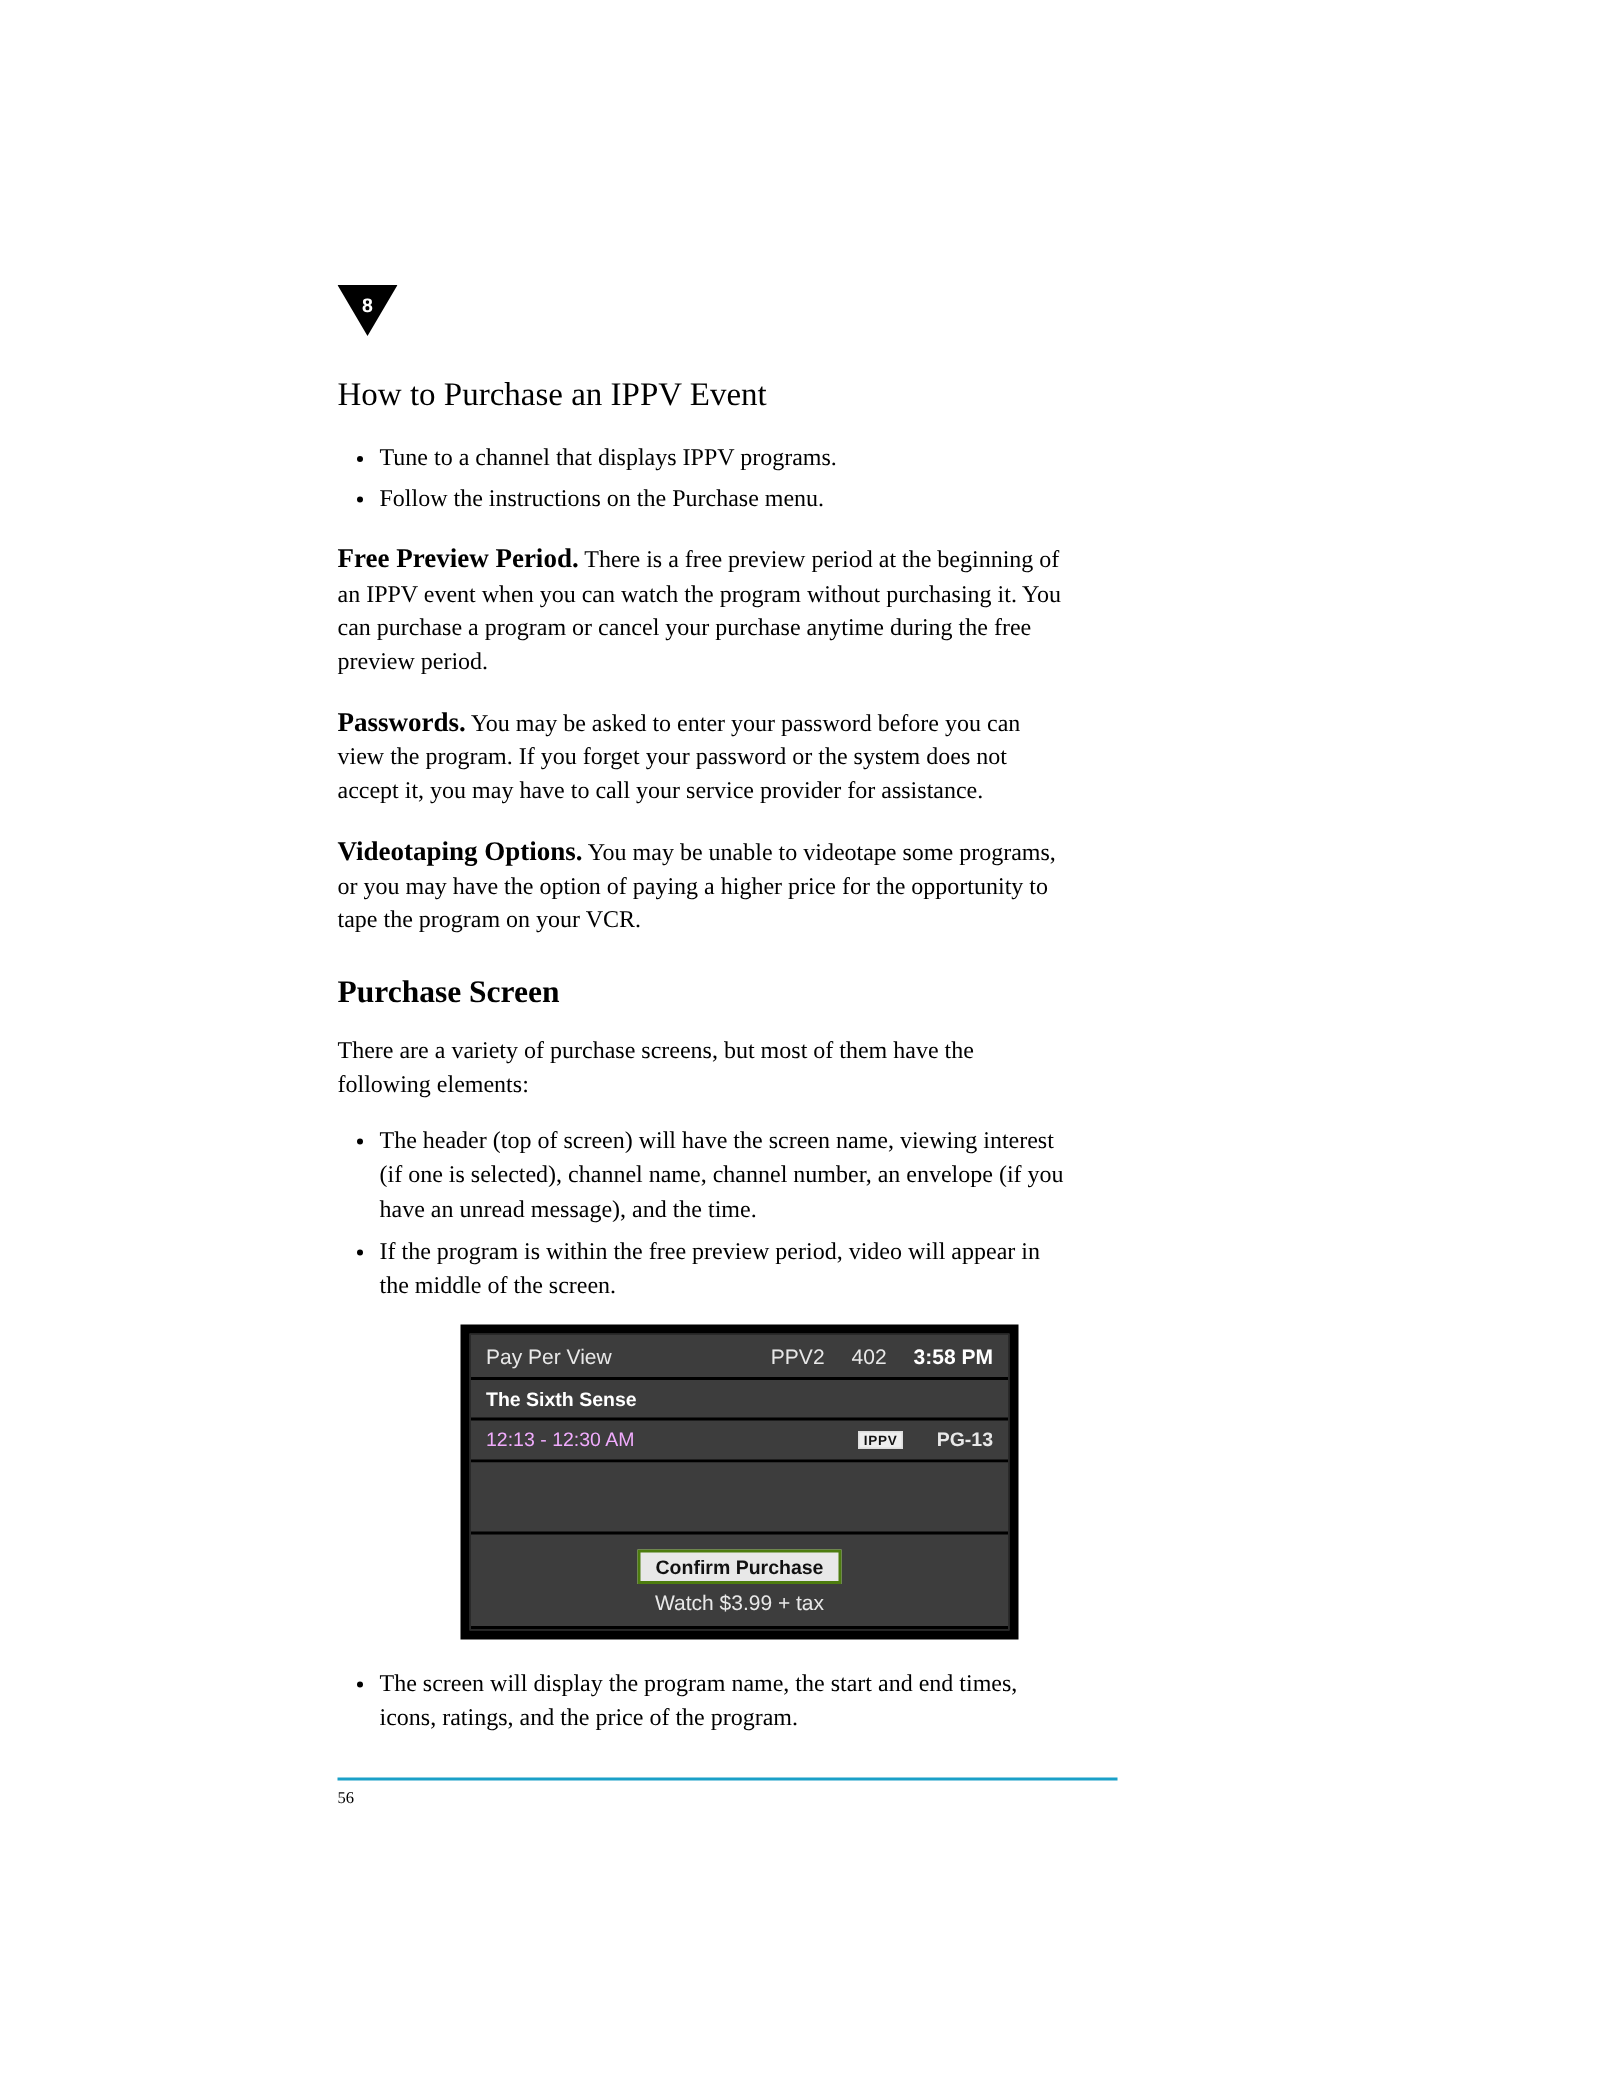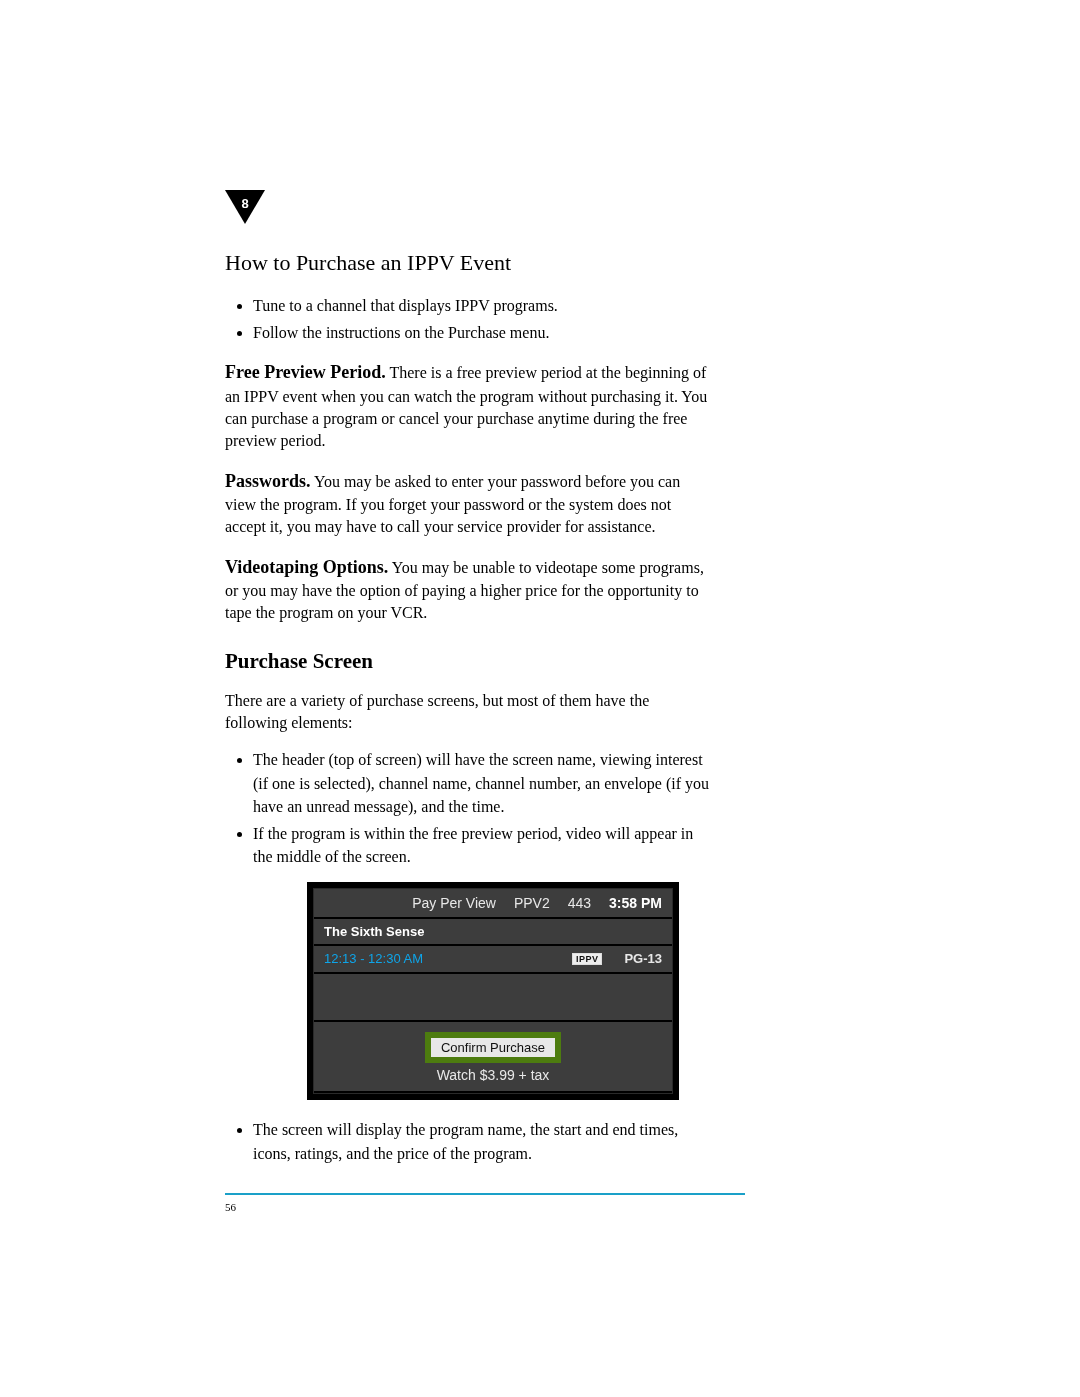--- a/index.html
+++ b/index.html
@@ -80,36 +80,35 @@
   .tv-panel {
     background: #3d3d3d;
     border: 1px solid #2a2a2a;
   }
   .tv-header {
     display: flex;
     padding: 6px 10px;
     border-bottom: 2px solid #000;
     font-size: 14px;
     color: #e8e8e8;
-    text-align: right;
   }
   .tv-header .hcol { margin-right: 18px; }
   .tv-header .hcol.grow { flex: 1 1 auto; }
   .tv-header .hcol.time { margin-right: 0; margin-left: auto; font-weight: bold; color:#fff;}
   .tv-row {
     padding: 5px 10px;
     border-bottom: 2px solid #000;
   }
   .tv-title { color:#fff; font-weight: bold; }
   .tv-row2 {
     display:flex;
     padding: 5px 10px 6px 10px;
     border-bottom: 2px solid #000;
   }
-  .tv-row2 .left { flex:1; color:#0ea5e9; }
+  .tv-row2 .left { flex:1; color:#f0abfc; }
   .tv-row2 .right { display:flex; align-items:center; gap:22px; color:#e8e8e8; font-weight:bold;}
   .ippv-badge {
     display:inline-block;
     border:1px solid #ddd;
     background:#eee;
     color:#111;
     font-size:9px;
     font-weight:bold;
     padding:0 3px;
     letter-spacing:0.5px;
@@ -121,23 +120,23 @@
   }
   .tv-confirm-block {
     text-align:center;
     padding: 10px 10px 8px 10px;
     border-bottom: 2px solid #000;
   }
   .tv-confirm-btn {
     display:inline-block;
     background:#e8e8e8;
     color:#111;
-    border:6px solid #4d7c0f;
+    border:2px solid #4d7c0f;
     padding:2px 10px;
-    font-weight:normal;
+    font-weight:bold;
     font-size:13px;
     margin-bottom:4px;
   }
   .tv-confirm-sub {
     font-size:14px;
     color:#e8e8e8;
   }
   .tv-footer {
     text-align:center;
     padding: 8px 10px 10px 10px;
@@ -196,21 +195,21 @@
     <ul class="bullets">
       <li>The header (top of screen) will have the screen name, viewing interest (if one is selected), channel name, channel number, an envelope (if you have an unread message), and the time.</li>
       <li>If the program is within the free preview period, video will appear in the middle of the screen.</li>
     </ul>
 
     <div class="tv-shot">
       <div class="tv-panel">
         <div class="tv-header">
           <span class="hcol grow">Pay Per View</span>
           <span class="hcol">PPV2</span>
-          <span class="hcol">443</span>
+          <span class="hcol">402</span>
           <span class="hcol time">3:58 PM</span>
         </div>
         <div class="tv-row">
           <span class="tv-title">The Sixth Sense</span>
         </div>
         <div class="tv-row2">
           <span class="left">12:13 - 12:30 AM</span>
           <span class="right">
             <span class="ippv-badge">IPPV</span>
             <span>PG-13</span>

